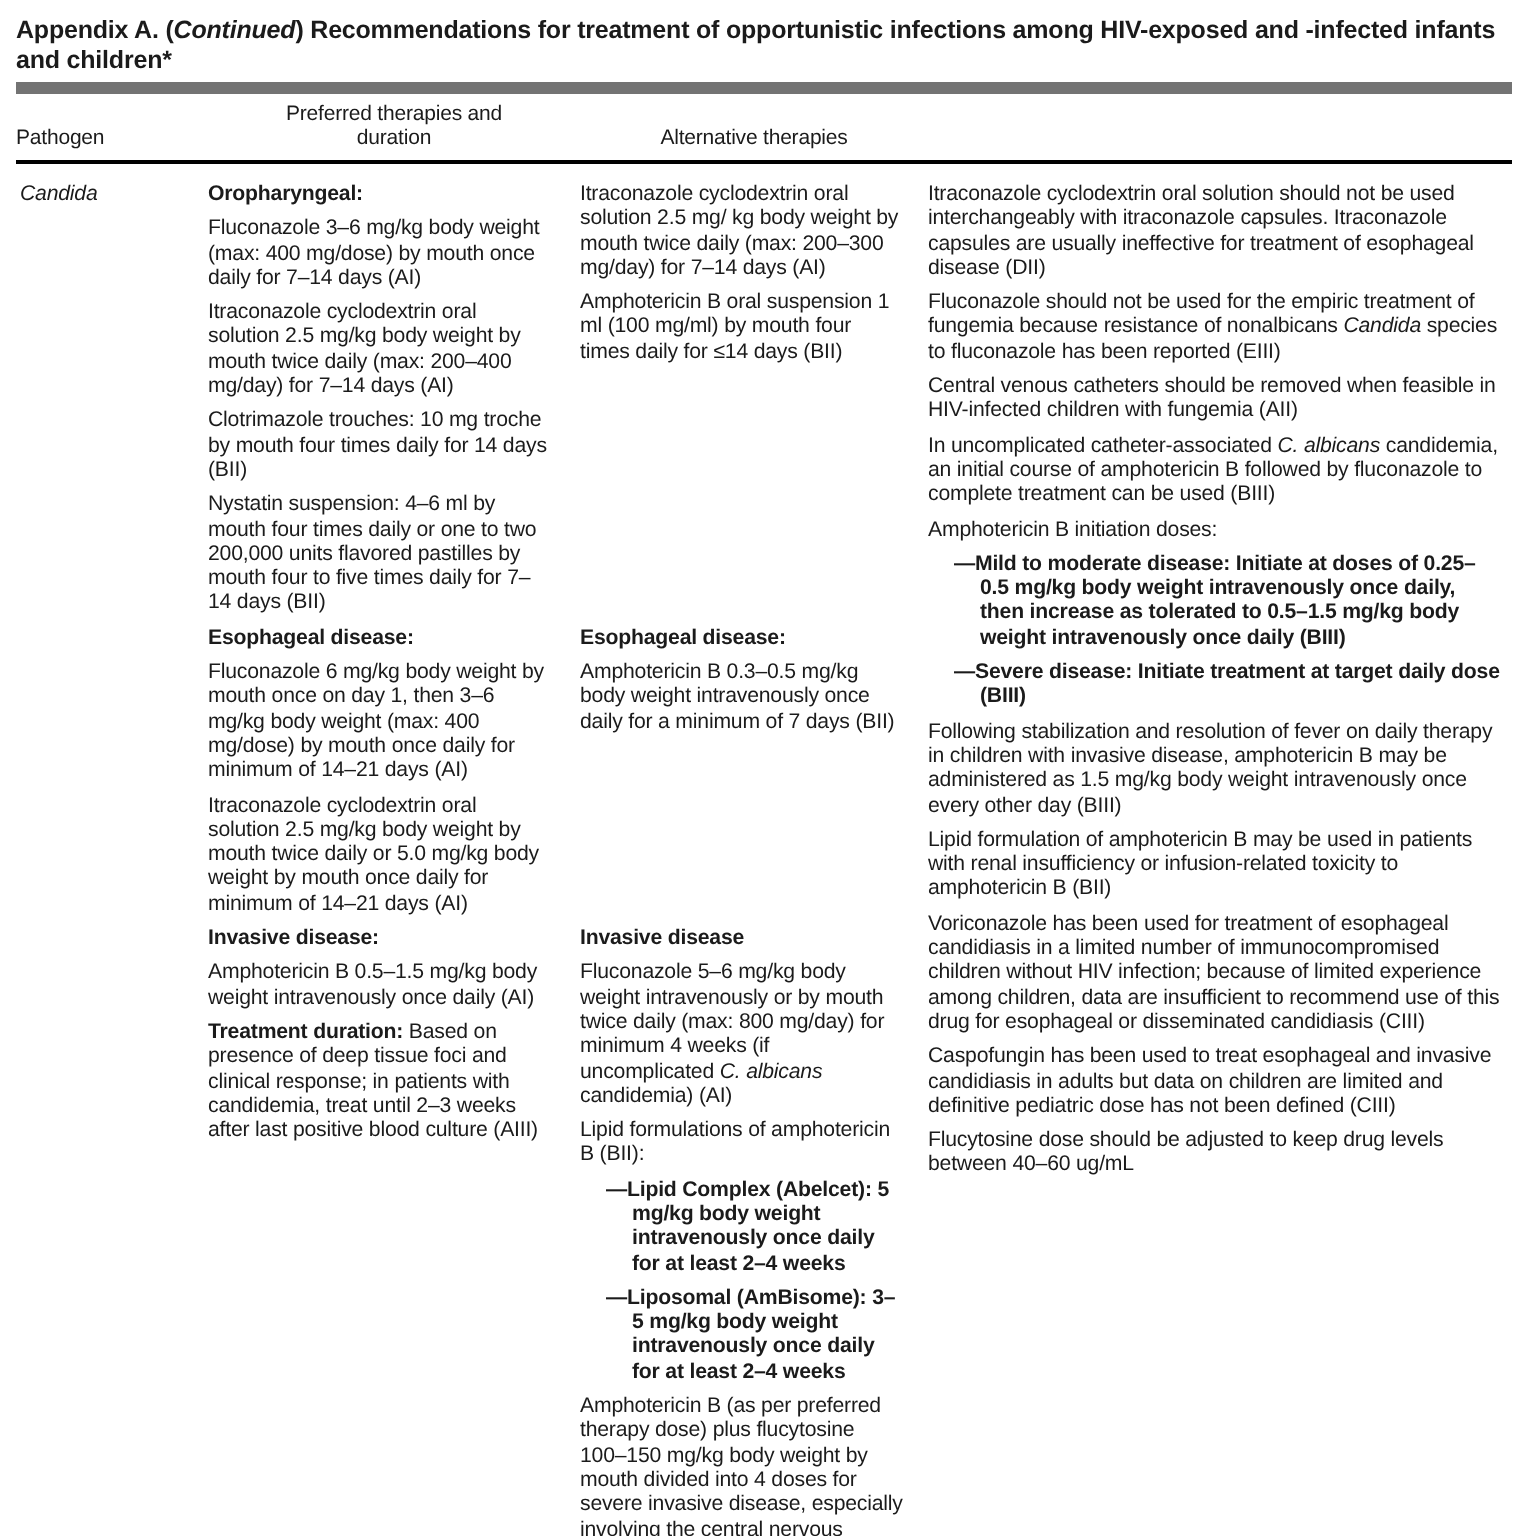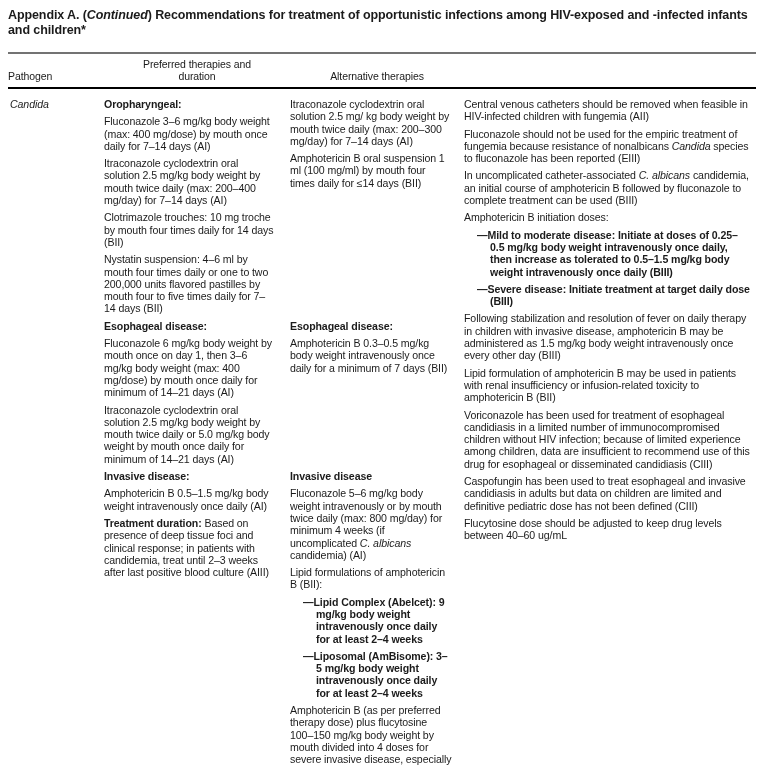--- a/index.html
+++ b/index.html
@@ -10,22 +10,22 @@
     overflow: hidden;
   }
   .page { padding: 8px 8px 0 8px; width: 764px; }
 
   
   .title {
     font-size: 12.5px;
     font-weight: bold;
     line-height: 14.5px;
     letter-spacing: -0.1px;
-    padding-bottom: 15px;
-    border-bottom: 2px solid #737373;
+    padding-bottom: 4px;
+    border-bottom: 6px solid #737373;
   }
   .it { font-style: italic; }
 
   
   .head-row {
     display: grid;
     grid-template-columns: 96px 186px 174px 1fr;
     align-items: end;
     padding: 4px 0 5px 0;
     border-bottom: 2px solid #000;
@@ -97,28 +97,29 @@
 
     <div class="pref r3">
         <p class="sec-heading"><span>Invasive disease:</span></p>
         <p class="para"><span>Amphotericin B 0.5–1.5 mg/kg body weight intravenously once daily (AI)</span></p>
         <p class="para"><span style="font-weight: bold;">Treatment duration:</span><span> Based on presence of deep tissue foci and clinical response; in patients with candidemia, treat until 2–3 weeks after last positive blood culture (AIII)</span></p>
       </div>
     <div class="alt r3">
         <p class="sec-heading"><span>Invasive disease</span></p>
         <p class="para"><span>Fluconazole 5–6 mg/kg body weight intravenously or by mouth twice daily (max: 800 mg/day) for minimum 4 weeks (if uncomplicated </span><span style="font-style: italic;">C. albicans</span><span> candidemia) (AI)</span></p>
         <p class="para"><span>Lipid formulations of amphotericin B (BII):</span></p>
-        <p class="para dash"><span>—Lipid Complex (Abelcet): 9 mg/kg body weight intravenously once daily for at least 2–4 weeks</span></p>
+        <p class="para dash"><span>—Lipid Complex (Abelcet): 5 mg/kg body weight intravenously once daily for at least 2–4 weeks</span></p>
         <p class="para dash"><span>—Liposomal (AmBisome): 3–5 mg/kg body weight intravenously once daily for at least 2–4 weeks</span></p>
         <p class="para"><span>Amphotericin B (as per preferred therapy dose) plus flucytosine 100–150 mg/kg body weight by mouth divided into 4 doses for severe invasive disease, especially involving the central nervous system (CIII)</span></p>
       </div>
 
     <div class="other-cell">
+        <p class="para"><span>Itraconazole cyclodextrin oral solution should not be used interchangeably with itraconazole capsules. Itraconazole capsules are usually ineffective for treatment of esophageal disease (DII)</span></p>
+        <p class="para"><span>Fluconazole should not be used for the empiric treatment of fungemia because resistance of nonalbicans </span><span style="font-style: italic;">Candida</span><span> species to fluconazole has been reported (EIII)</span></p>
         <p class="para"><span>Central venous catheters should be removed when feasible in HIV-infected children with fungemia (AII)</span></p>
-        <p class="para"><span>Fluconazole should not be used for the empiric treatment of fungemia because resistance of nonalbicans </span><span style="font-style: italic;">Candida</span><span> species to fluconazole has been reported (EIII)</span></p>
         <p class="para"><span>In uncomplicated catheter-associated </span><span style="font-style: italic;">C. albicans</span><span> candidemia, an initial course of amphotericin B followed by fluconazole to complete treatment can be used (BIII)</span></p>
         <p class="para"><span>Amphotericin B initiation doses:</span></p>
         <p class="para dash"><span>—Mild to moderate disease: Initiate at doses of 0.25–0.5 mg/kg body weight intravenously once daily, then increase as tolerated to 0.5–1.5 mg/kg body weight intravenously once daily (BIII)</span></p>
         <p class="para dash"><span>—Severe disease:  Initiate treatment at target daily dose (BIII)</span></p>
         <p class="para"><span>Following stabilization and resolution of fever on daily therapy in children with invasive disease, amphotericin B may be administered as 1.5 mg/kg body weight intravenously once every other day (BIII)</span></p>
         <p class="para"><span>Lipid formulation of amphotericin B may be used in patients with renal insufficiency or infusion-related toxicity to amphotericin B (BII)</span></p>
         <p class="para"><span>Voriconazole has been used for treatment of esophageal candidiasis in a limited number of immunocompromised children without HIV infection; because of limited experience among children, data are insufficient to recommend use of this drug for esophageal or disseminated candidiasis (CIII)</span></p>
         <p class="para"><span>Caspofungin has been used to treat esophageal and invasive candidiasis in adults but data on children are limited and definitive pediatric dose has not been defined (CIII)</span></p>
         <p class="para"><span>Flucytosine dose should be adjusted to keep drug levels between 40–60 ug/mL</span></p>
       </div>

